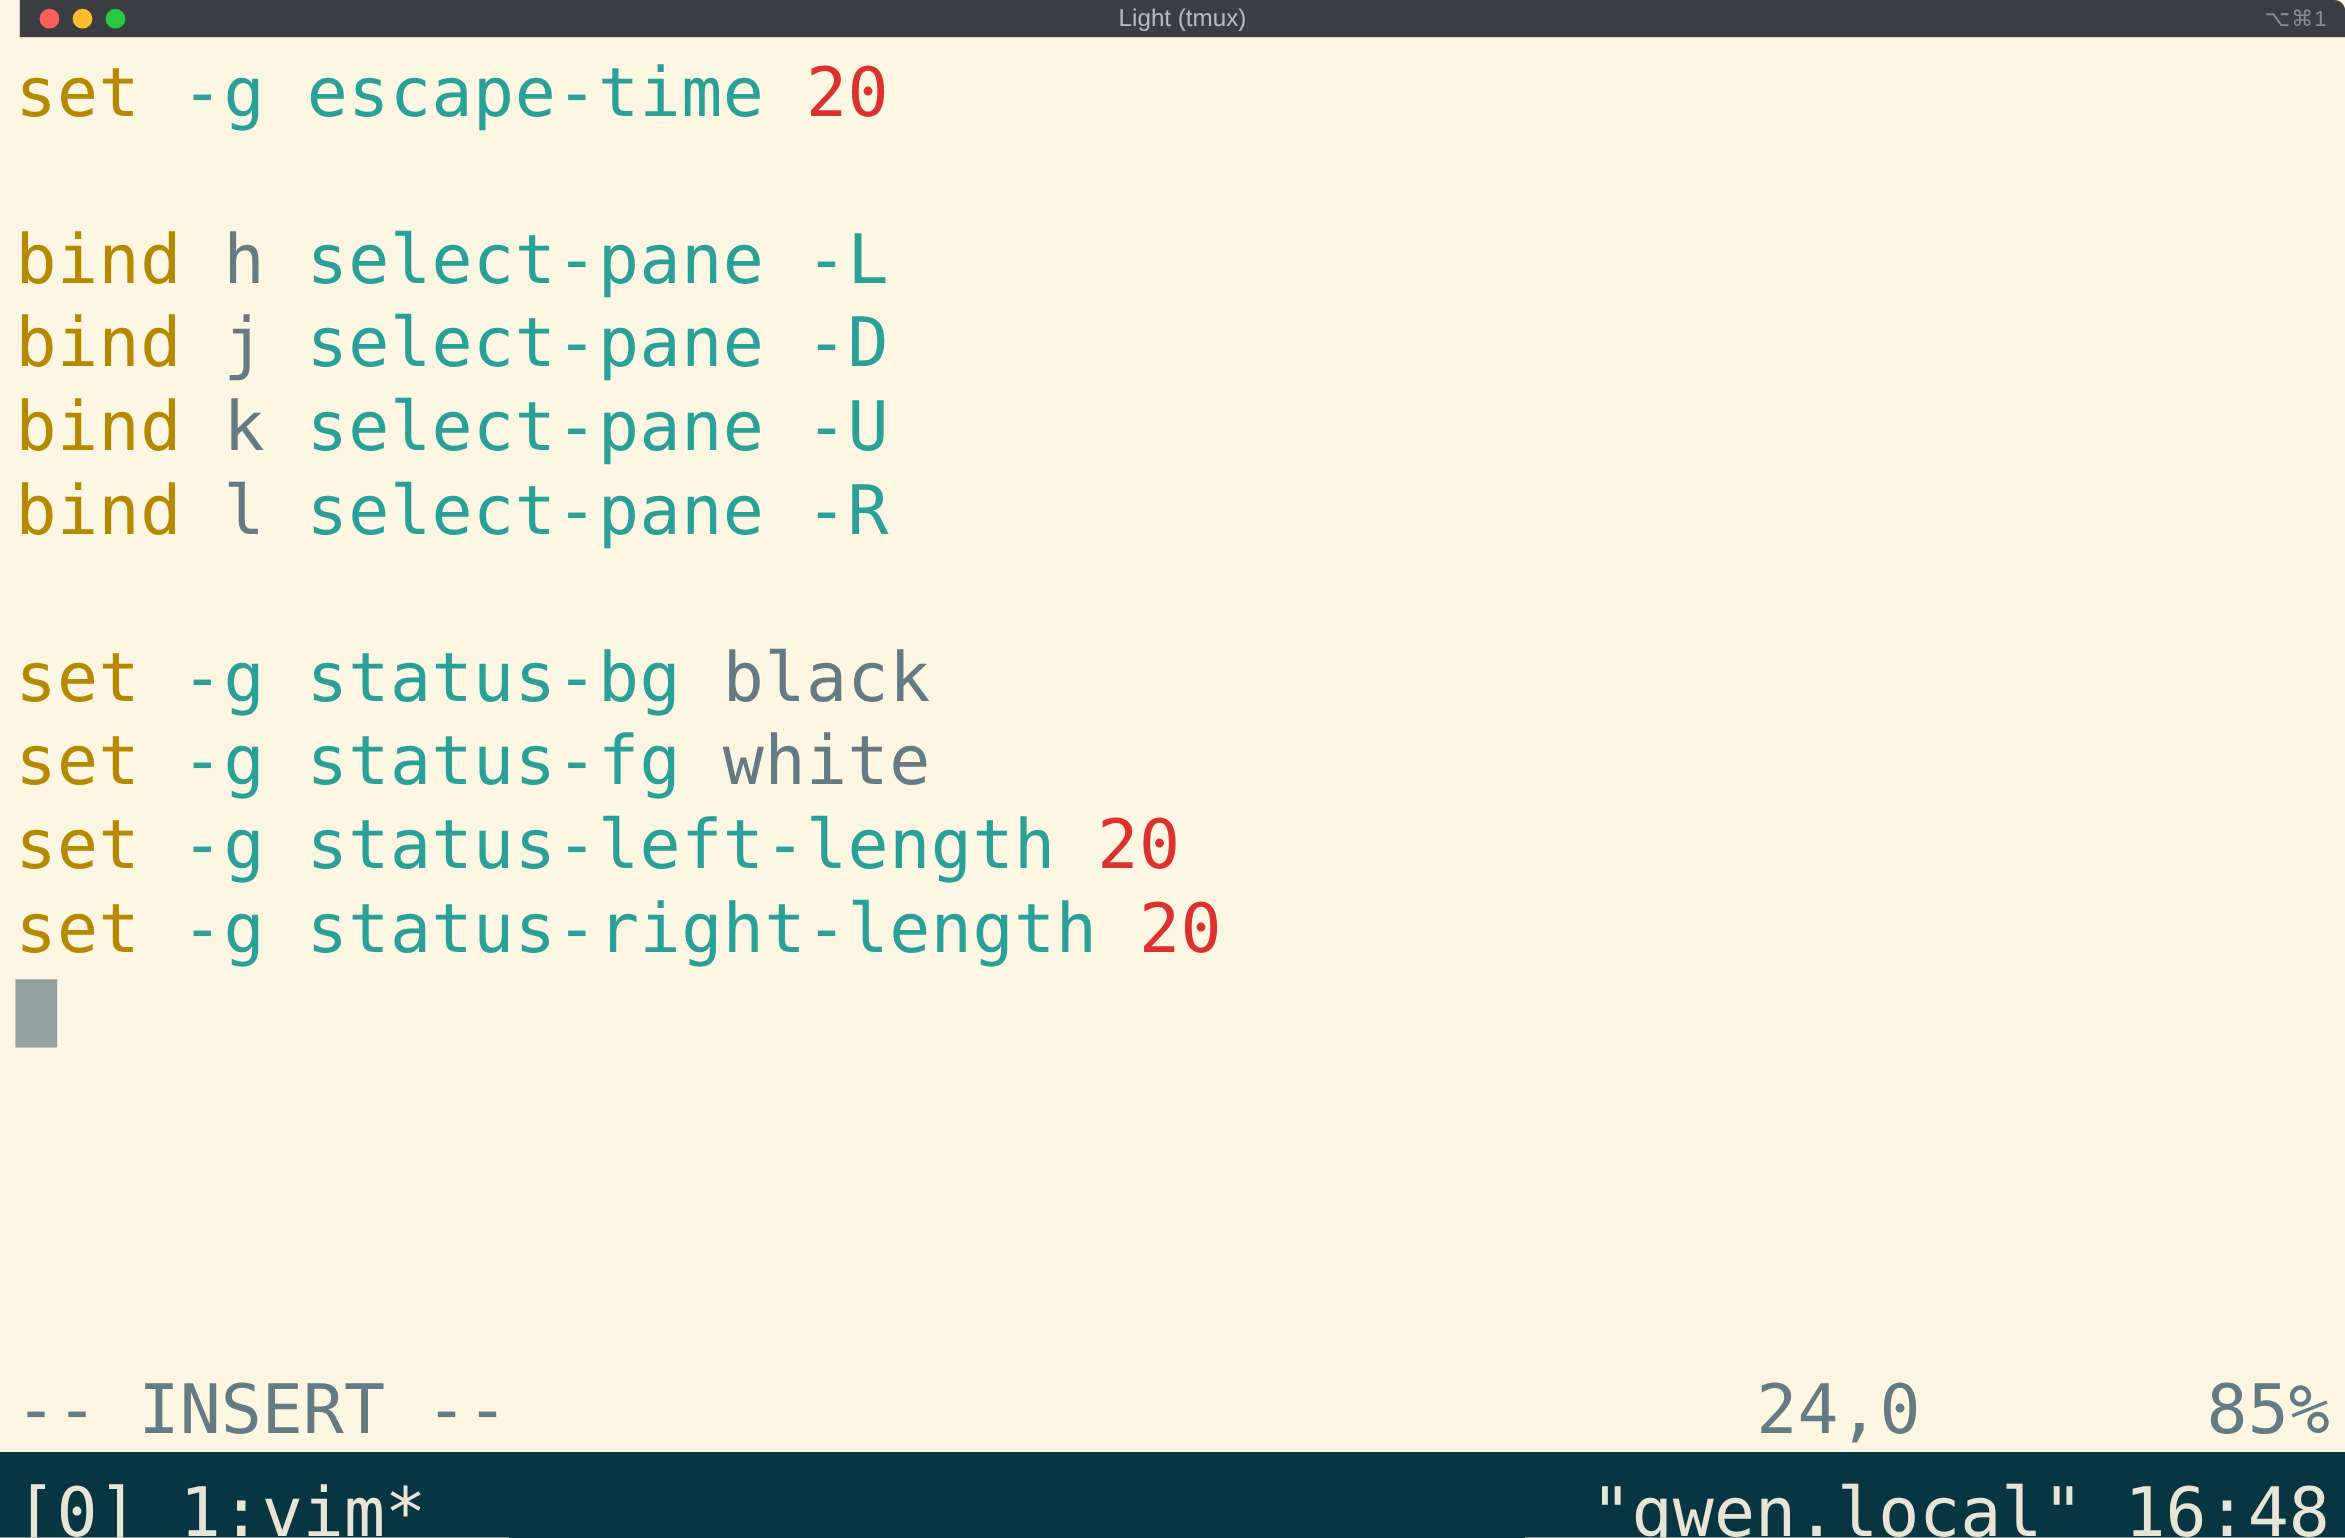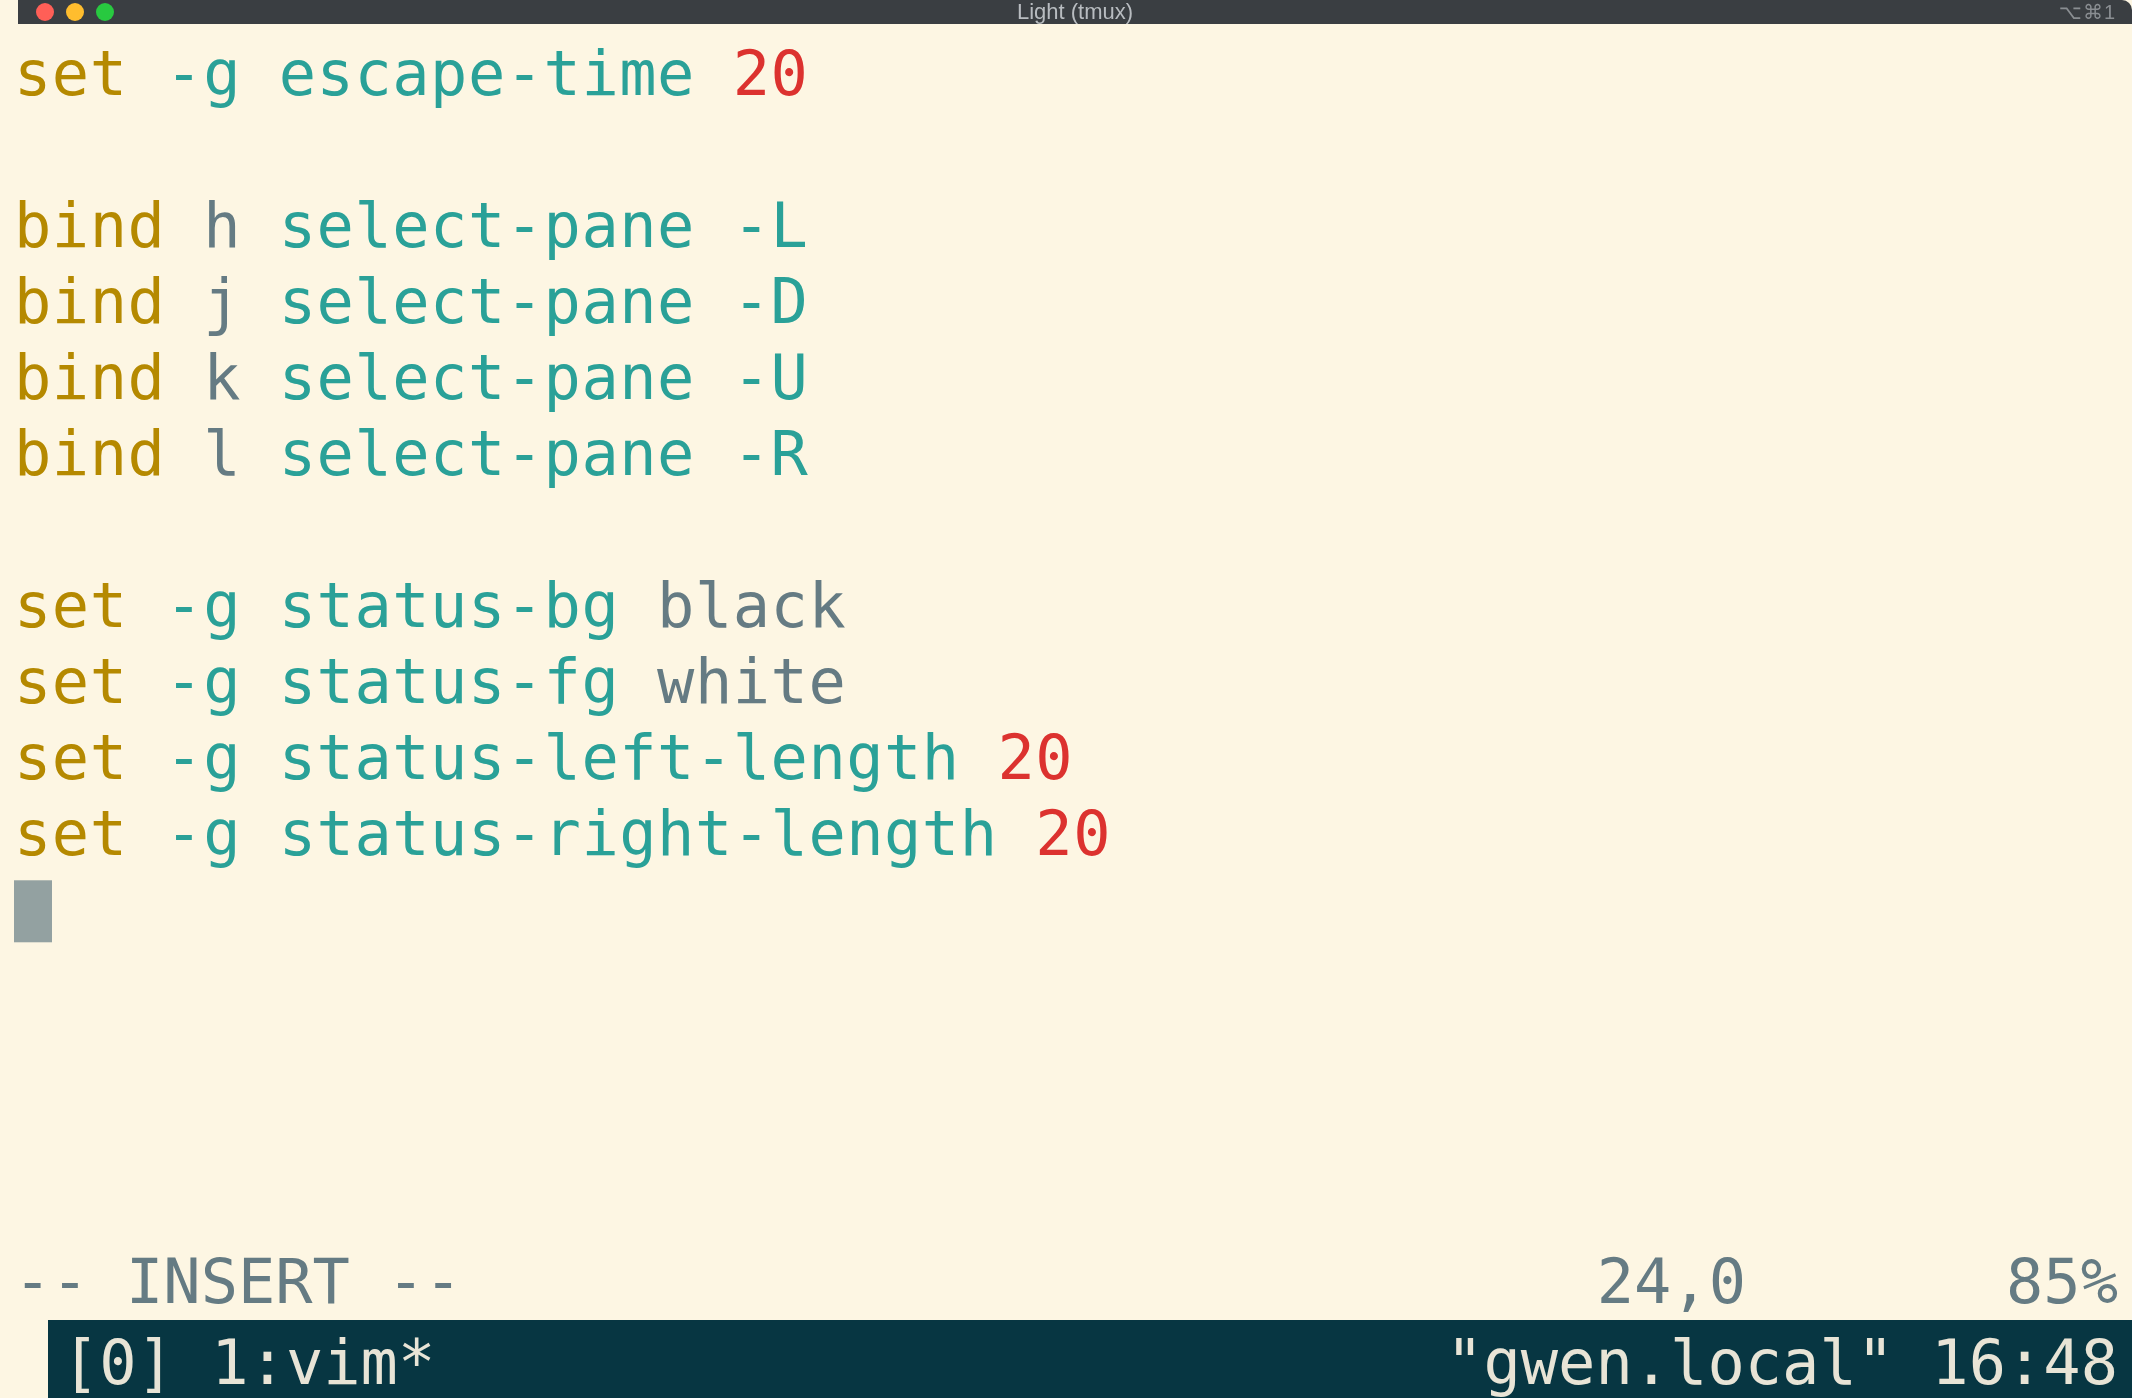--- a/index.html
+++ b/index.html
@@ -12,21 +12,21 @@
   .window {
     width: 2132px;
     height: 1398px;
     background: #fdf6e3;
     display: flex;
     flex-direction: column;
     border-radius: 10px 10px 0 0;
     overflow: hidden;
   }
   .titlebar {
-    height: 24px;
+    height: 34px;
     background: #3a3e42;
     display: flex;
     align-items: center;
     position: relative;
     flex: 0 0 auto;
     margin-left: 18px;
   }
   .traffic-lights {
     display: flex;
     gap: 12px;
@@ -96,24 +96,23 @@
   .vim-spacer { flex: 1 1 auto; }
   .vim-pos    { flex: 0 0 auto; margin-right: 260px;}
   .vim-pct    { flex: 0 0 auto; }
 
   .tmux-status {
     height: 78px;
     background: #073642;
     color: #e8e4d6;
     font-size: 62px;
     line-height: 78px;
-    padding: 4px 14px;
+    padding: 16px 14px;
     display: flex;
     white-space: pre;
-    margin-left: 48px;
   }
   .tmux-left  { flex: 0 0 auto; }
   .tmux-spacer{ flex: 1 1 auto; }
   .tmux-right { flex: 0 0 auto; }
 </style>
 </head>
 <body>
 
 <div class="window">
 

